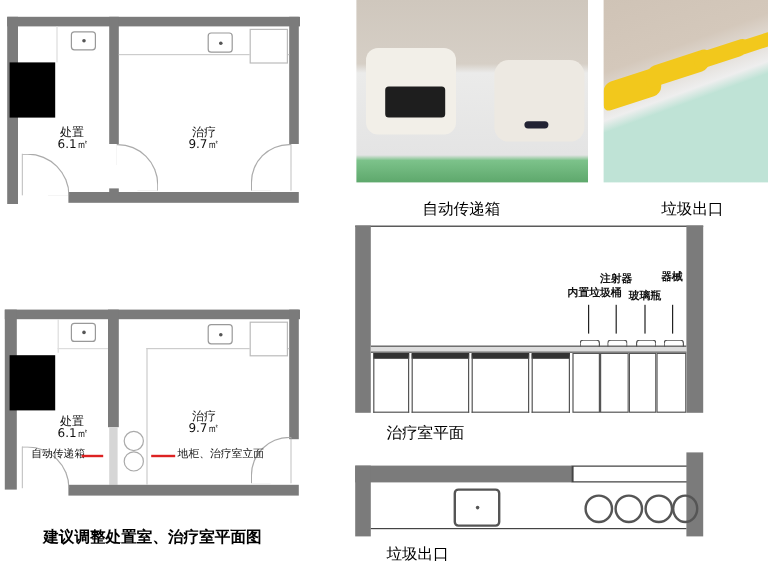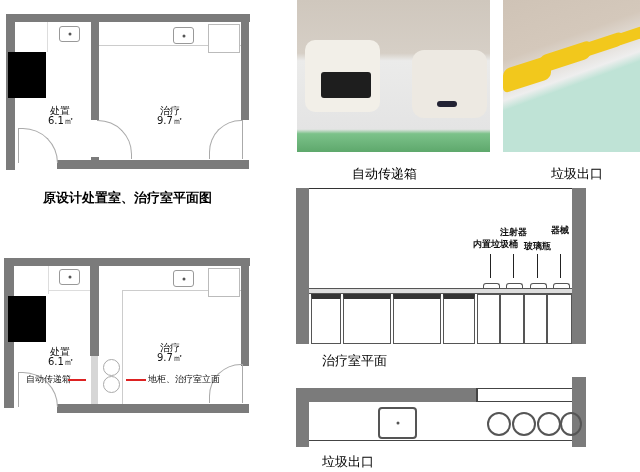--- a/index.html
+++ b/index.html
@@ -41,21 +41,20 @@
   <div class="black-block" style="left:8px;top:52px;width:38px;height:46px;"></div>
 
   <div class="door" style="left:18px;top:128px;width:38px;height:34px;border-radius:0 38px 0 0;border-bottom:none;border-left:1px solid #aaa;"></div>
   <div class="door" style="left:97px;top:120px;width:34px;height:38px;border-radius:0 34px 0 0;border-bottom:none;border-left:none;"></div>
   <div class="door" style="left:209px;top:120px;width:32px;height:38px;border-radius:32px 0 0 0;border-bottom:none;border-right:1px solid #aaa;"></div>
 
   <div class="label" style="left:50px;top:105px;width:30px;">处置</div>
   <div class="label" style="left:48px;top:115px;width:36px;">6.1㎡</div>
   <div class="label" style="left:160px;top:105px;width:30px;">治疗</div>
   <div class="label" style="left:157px;top:115px;width:36px;">9.7㎡</div>
-  <div class="caption" style="left:43px;top:189px;">原设计处置室、治疗室平面图</div>
 </div>
 
 <div class="abs" style="left:0;top:250px;width:260px;height:222px;">
   <div class="wall" style="left:4px;top:8px;width:246px;height:8px;"></div>
   <div class="wall" style="left:4px;top:8px;width:10px;height:150px;"></div>
   <div class="wall" style="left:241px;top:8px;width:8px;height:108px;"></div>
   <div class="wall" style="left:90px;top:8px;width:9px;height:98px;"></div>
   <div class="abs" style="left:91px;top:106px;width:7px;height:48px;background:#d6d6d6;"></div>
   <div class="wall" style="left:57px;top:154px;width:192px;height:9px;"></div>
 
@@ -77,20 +76,21 @@
   <div class="door" style="left:209px;top:114px;width:32px;height:38px;border-radius:32px 0 0 0;border-bottom:none;"></div>
 
   <div class="label" style="left:50px;top:96px;width:30px;">处置</div>
   <div class="label" style="left:48px;top:106px;width:36px;">6.1㎡</div>
   <div class="label" style="left:160px;top:92px;width:30px;">治疗</div>
   <div class="label" style="left:157px;top:102px;width:36px;">9.7㎡</div>
   <div class="label" style="left:26px;top:124px;text-align:left;font-size:9px;">自动传递箱</div>
   <div class="arrow-red" style="left:68px;top:129px;width:18px;"></div>
   <div class="arrow-red" style="left:126px;top:129px;width:20px;"></div>
   <div class="label" style="left:148px;top:124px;text-align:left;font-size:9px;">地柜、治疗室立面</div>
+  <div class="caption" style="left:36px;top:189px;">建议调整处置室、治疗室平面图</div>
 </div>
 
 <div class="photo" style="left:297px;top:0;width:193px;height:152px;background:linear-gradient(180deg,#cfc7bd 0%,#d6cfc6 35%,#ebebea 40%,#e4e4e4 85%,#7cc28a 88%,#5ea86c 100%);">
   <div class="abs" style="left:8px;top:40px;width:75px;height:72px;background:#f2efe8;border-radius:10px;"></div>
   <div class="abs" style="left:24px;top:72px;width:50px;height:26px;background:#1e1e1e;border-radius:3px;"></div>
   <div class="abs" style="left:115px;top:50px;width:75px;height:68px;background:#ede9e2;border-radius:12px;"></div>
   <div class="abs" style="left:140px;top:101px;width:20px;height:6px;background:#223;border-radius:3px;"></div>
 </div>
 <div class="photo" style="left:503px;top:0;width:137px;height:152px;background:linear-gradient(160deg,#cfc3b6 0%,#d4c8bb 30%,#eeeeee 50%,#bfe3d6 55%,#bfe3d6 100%);">
   <div class="abs" style="left:0;top:62px;width:48px;height:24px;background:#f2c81c;border-radius:6px;transform:skewY(-18deg);"></div>

